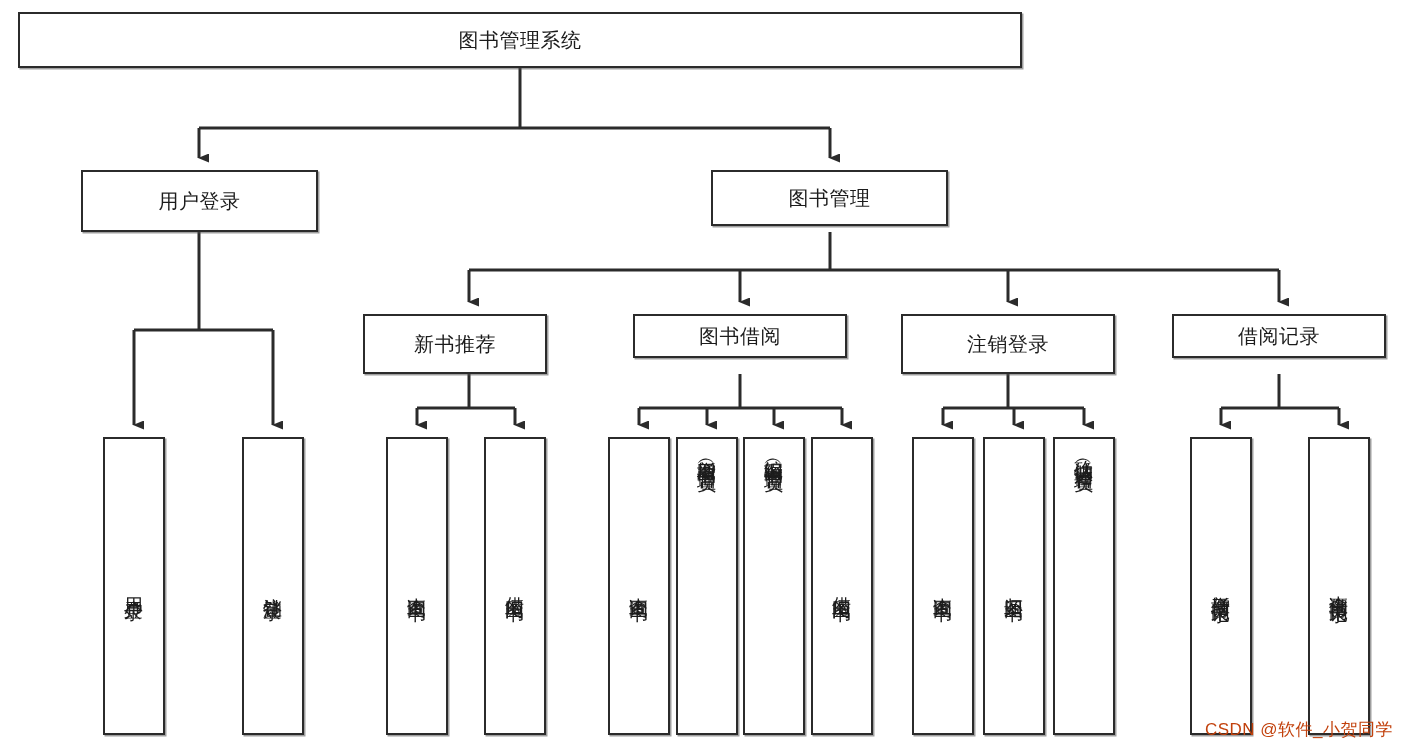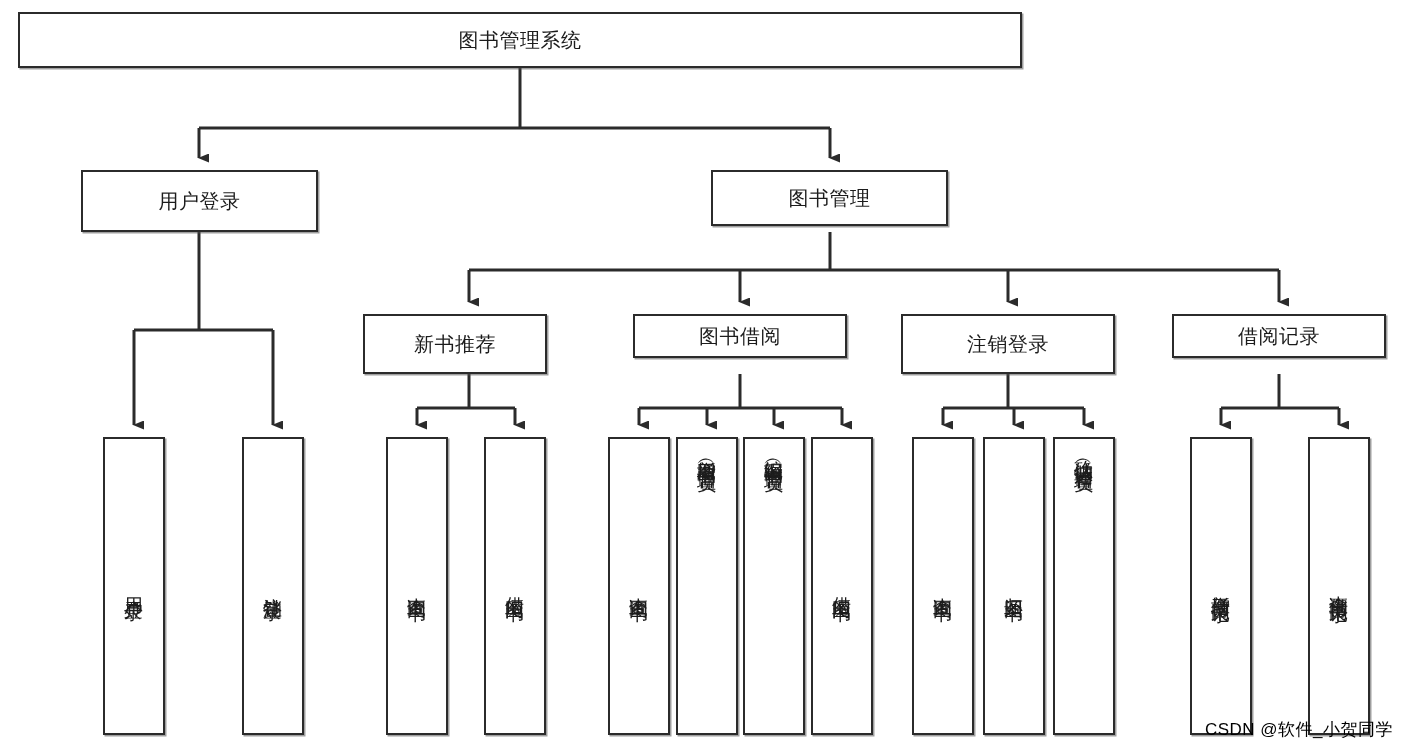--- a/index.html
+++ b/index.html
@@ -65,21 +65,21 @@
     left: 0; top: 0;
     width: 1405px;
     height: 747px;
     pointer-events: none;
   }
   #watermark {
     position: absolute;
     right: 12px;
     bottom: 6px;
     font-size: 17px;
-    color: #000000;
+    color: #c2410c;
     letter-spacing: 0.5px;
     white-space: nowrap;
   }
 </style>
 </head>
 <body>
 
 <div id="diagram-root">
 
   <svg id="connectors" viewBox="0 0 1405 747" xmlns="http://www.w3.org/2000/svg">

